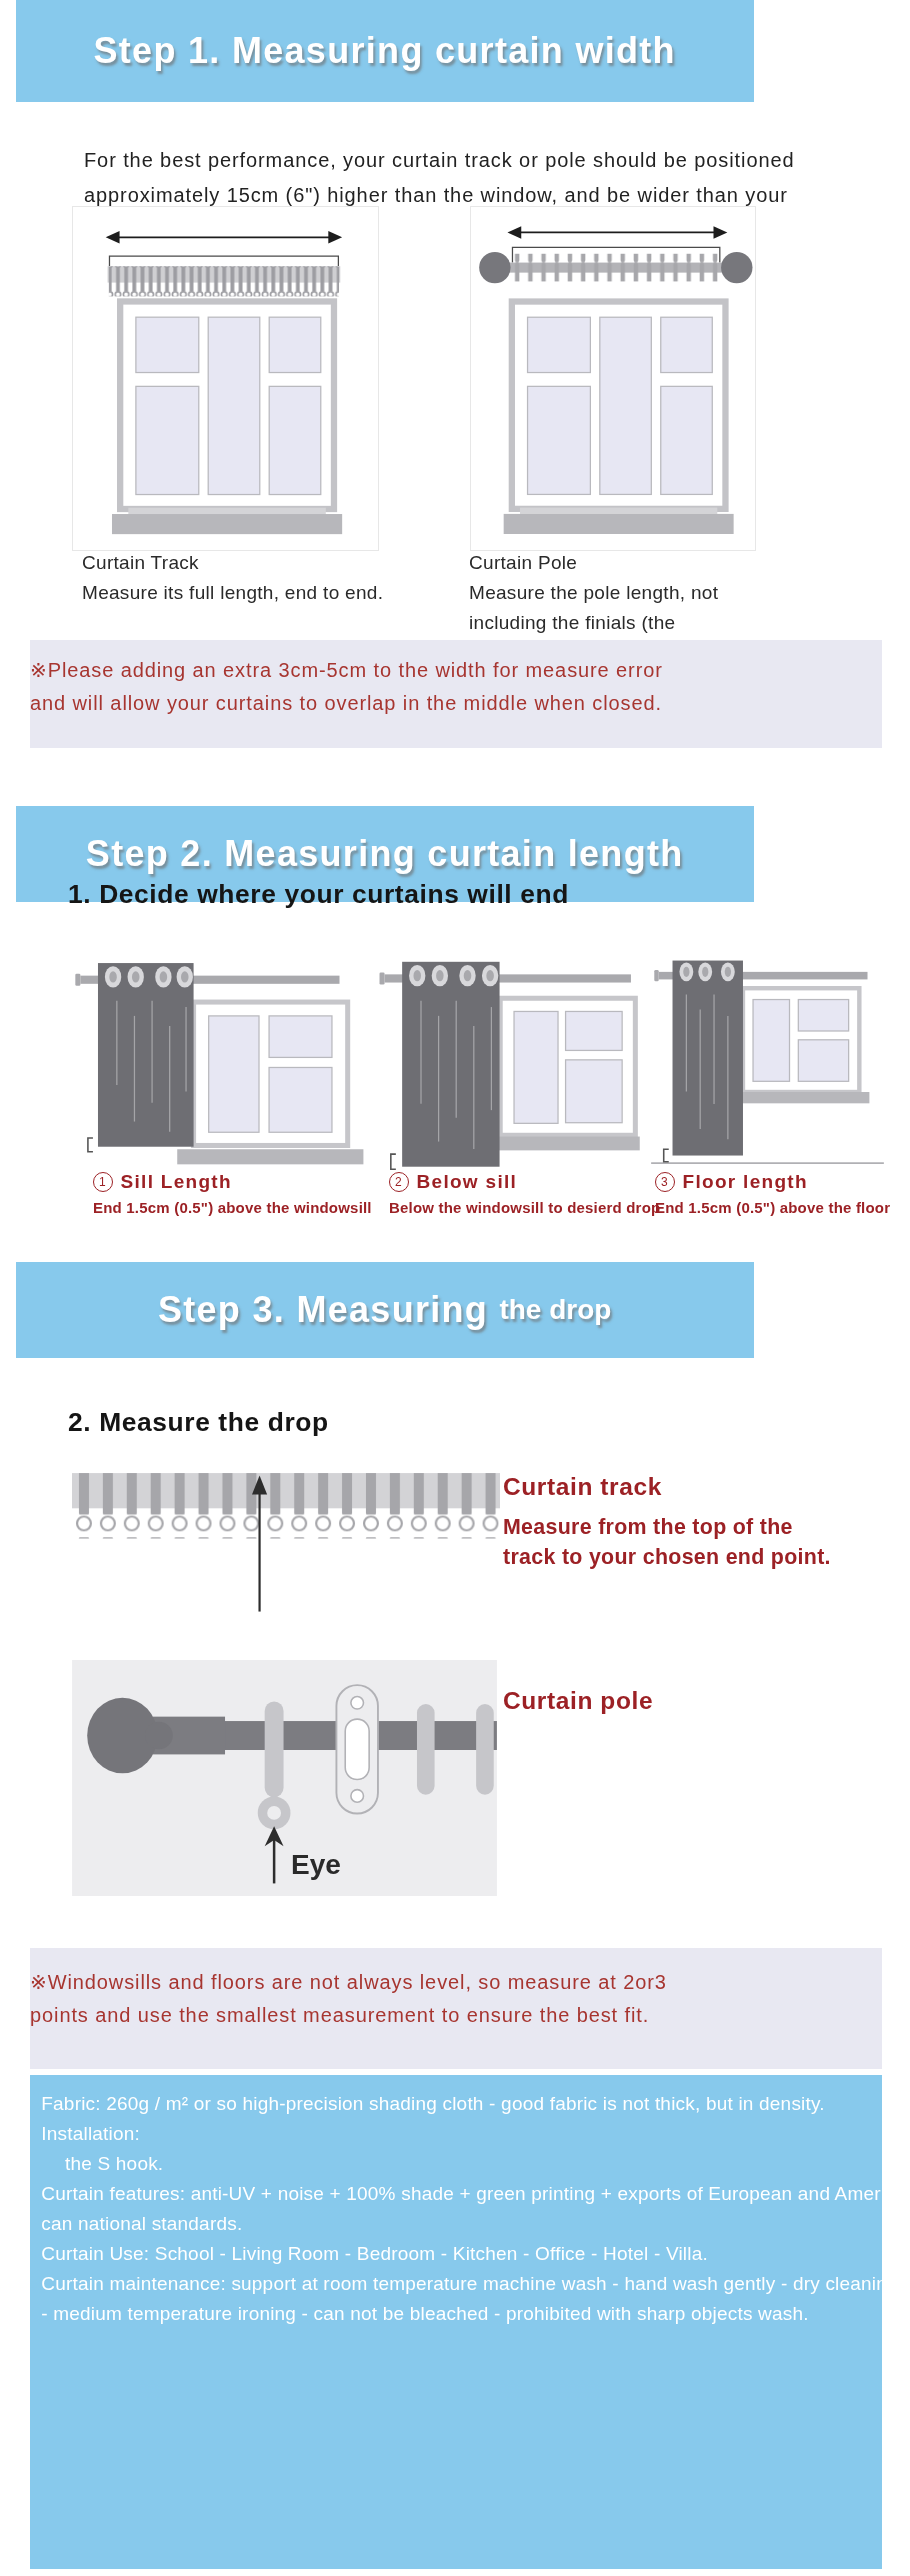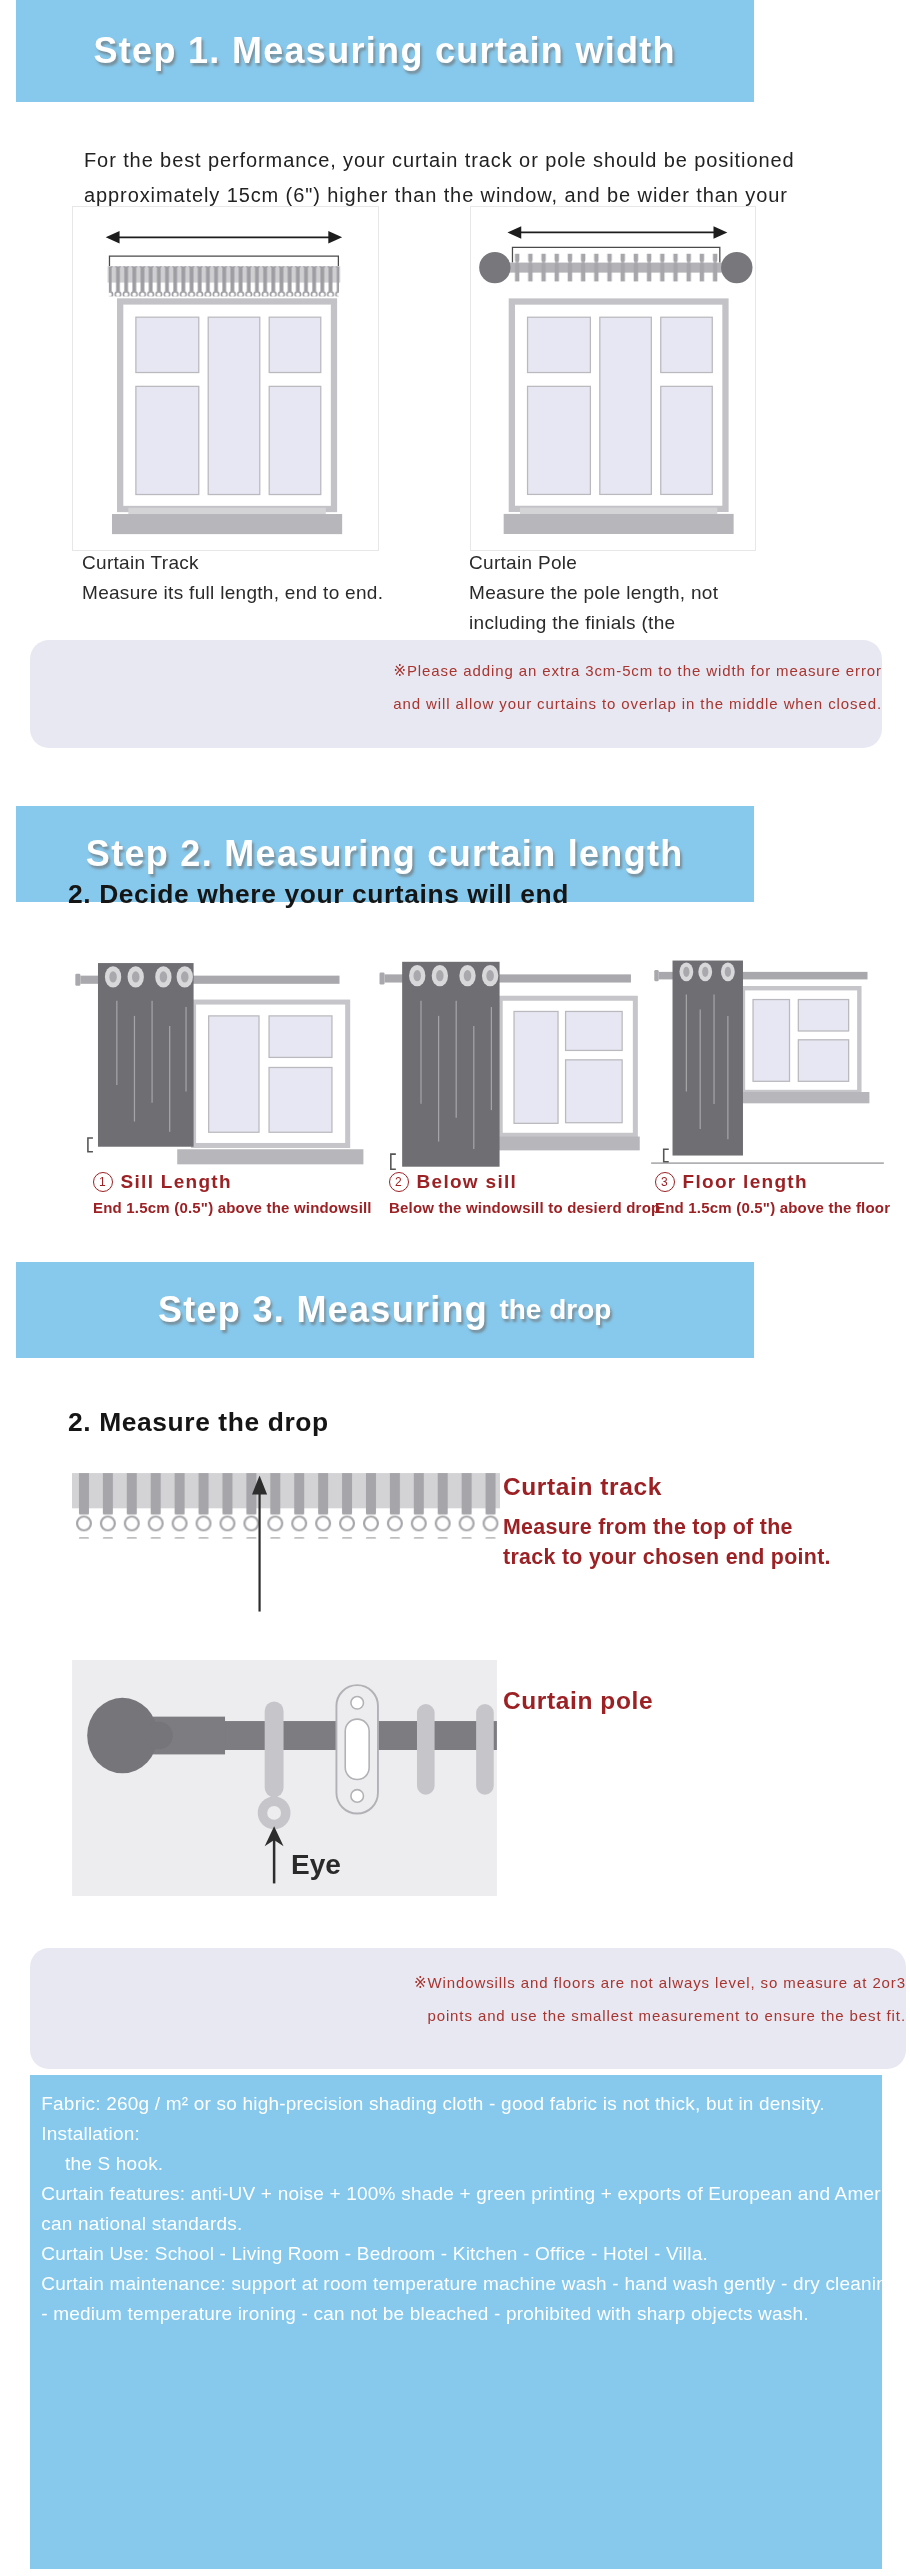--- a/index.html
+++ b/index.html
@@ -8,22 +8,22 @@
   .banner{position:absolute;left:15.7px;width:738px;height:96px;background:var(--accent_blue);
           display:flex;align-items:center;justify-content:center;}
   .banner .bt{color:#fff;font-size:36px;font-weight:700;letter-spacing:1.3px;
           text-shadow:1.9px 2.5px 2.5px rgba(110,110,110,.65);}
   .banner .bt-small{font-size:28px;margin-left:11.3px;letter-spacing:0;}
   .intro{position:absolute;left:84px;top:143px;font-size:20px;color:#222;
          letter-spacing:0.9px;line-height:35px;white-space:nowrap;}
   .figbox{position:absolute;background:#fff;border:0.6px solid #e7e7e7;}
   .cap{position:absolute;font-size:19px;color:#2a2a2a;letter-spacing:0.3px;line-height:30px;white-space:nowrap;}
   .note{position:absolute;left:30px;width:852px;background:var(--note_bg);
-        color:var(--note_red);font-size:15px;font-weight:400;letter-spacing:0.9px;
-        text-align:right;white-space:nowrap;border-radius:19px;}
+        color:var(--note_red);font-size:20px;font-weight:400;letter-spacing:0.9px;
+        text-align:left;white-space:nowrap;}
   .note div{line-height:33px;}
   .h-black{position:absolute;font-size:26.4px;font-weight:700;color:#151515;letter-spacing:0.6px;white-space:nowrap;}
   .figcap{position:absolute;color:var(--caption_red);white-space:nowrap;}
   .figcap .t{font-size:19px;font-weight:700;letter-spacing:1.3px;display:flex;align-items:center;}
   .figcap .d{font-size:15px;font-weight:700;letter-spacing:0.2px;margin-top:6.3px;}
   .circ{display:inline-flex;width:18px;height:18px;border:1.3px solid currentColor;border-radius:50%;
         align-items:center;justify-content:center;font-size:12px;font-weight:400;margin-right:7.5px;flex:none;}
   .redblock{position:absolute;color:var(--caption_red);white-space:nowrap;}
   .redblock .rt{font-size:24.5px;font-weight:700;letter-spacing:0.6px;}
   .redblock .rb{font-size:21.4px;font-weight:700;line-height:30px;margin-top:11.3px;letter-spacing:0.3px;}
@@ -120,21 +120,21 @@
 
   <div class="note" style="top:640px;height:94px;padding-top:14px;">
     <div>※Please adding an extra 3cm-5cm to the width for measure error</div>
     <div>and will allow your curtains to overlap in the middle when closed.</div>
   </div>
 
   <section class="banner" style="top:806px;">
     <span class="bt">Step 2. Measuring curtain length</span>
   </section>
 
-  <div class="h-black" style="left:68px;top:879px;">2. Decide where your curtains will end</div>
+  <div class="h-black" style="left:68px;top:879px;">1. Decide where your curtains will end</div>
 
   <div style="position:absolute;left:69px;top:953px;">
     <svg width="302" height="217" viewBox="0 0 480 345">
       <rect x="10" y="33" width="8" height="19" rx="2" fill="#a9a9ad"></rect>
       <rect x="18" y="36" width="412" height="13" fill="#a9a9ad"></rect>
       <g>
         <rect x="198" y="78" width="245" height="228" fill="#ffffff" stroke="#c6c6ca" stroke-width="8"></rect>
         <rect x="222" y="100" width="80" height="185" fill="#e7e7f3" stroke="#b9b9be" stroke-width="2"></rect>
         <rect x="318" y="100" width="100" height="66" fill="#e7e7f3" stroke="#b9b9be" stroke-width="2"></rect>
         <rect x="318" y="182" width="100" height="103" fill="#e7e7f3" stroke="#b9b9be" stroke-width="2"></rect>
@@ -305,21 +305,21 @@
         <polygon points="321,264 306,296 321,286 336,296" fill="#2d2d2d"></polygon>
       </g>
     </svg>
   </div>
   <div class="eye-label" style="left:291px;top:1849px;">Eye</div>
 
   <div class="redblock" style="left:503px;top:1687px;">
     <div class="rt">Curtain pole</div>
   </div>
 
-  <div class="note" style="top:1948px;height:103px;padding-top:17.6px;padding-left:24px;">
+  <div class="note" style="top:1948px;height:103px;padding-top:17.6px;">
     <div>※Windowsills and floors are not always level, so measure at 2or3</div>
     <div>points and use the smallest measurement to ensure the best fit.</div>
   </div>
 
   <div class="footer">
     <div class="pad-top"></div>
     <div class="fl">Fabric: 260g / m² or so high-precision shading cloth - good fabric is not thick, but in density.</div>
     <div class="fl">Installation:</div>
     <div class="fl indent">the S hook.</div>
     <div class="fl">Curtain features: anti-UV + noise + 100% shade + green printing + exports of European and Ameri-</div>

